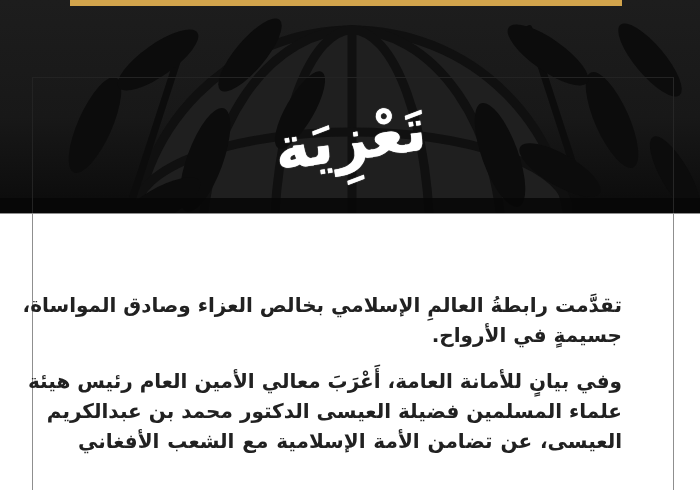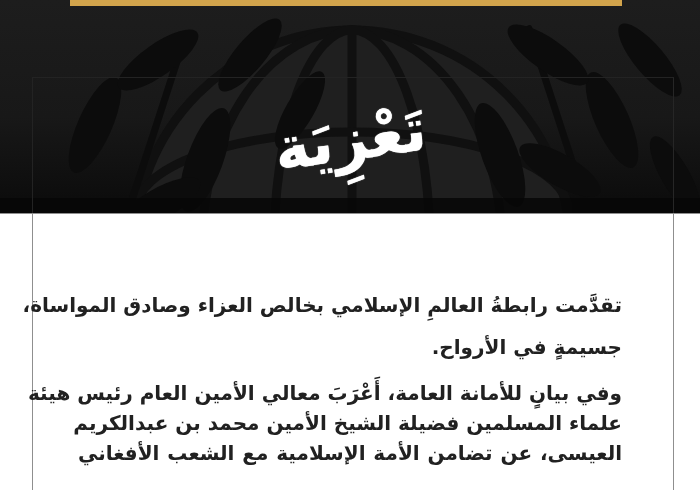--- a/index.html
+++ b/index.html
@@ -46,21 +46,21 @@
   .statement{
     position:absolute;left:78px;top:290px;width:544px;
     direction:rtl;unicode-bidi:embed;
     color:#212121;font-weight:bold;font-size:20px;
   }
   .line{
     height:30px;line-height:30px;white-space:nowrap;
     text-align:justify;text-align-last:justify;text-justify:inter-word;
     overflow:visible;
   }
-  .line.last{text-align-last:right;margin-top:12px;}
+  .line.last{text-align-last:right;}
   .para-gap{height:16px;}
 </style>
 </head>
 <body>
 
 <div class="page">
 
   <div class="header">
 
     <svg class="watermark" viewBox="0 0 700 213" xmlns="http://www.w3.org/2000/svg">
@@ -108,17 +108,17 @@
   <div class="frame-left"></div>
   <div class="frame-right"></div>
 
   <div class="statement" style="color: rgb(33, 33, 33);">
     <div class="line">تقدَّمت رابطةُ العالمِ الإسلامي بخالص العزاء وصادق المواساة،</div>
     <div class="line last">جسيمةٍ في الأرواح.</div>
 
     <div class="para-gap"></div>
 
     <div class="line">وفي بيانٍ للأمانة العامة، أَعْرَبَ معالي الأمين العام رئيس هيئة</div>
-    <div class="line">علماء المسلمين فضيلة الشيخ الأمين محمد بن عبدالكريم</div>
+    <div class="line">علماء المسلمين فضيلة العيسى الدكتور محمد بن عبدالكريم</div>
     <div class="line">العيسى، عن تضامن الأمة الإسلامية مع الشعب الأفغاني</div>
   </div>
 
 </div>
 
 </body></html>

